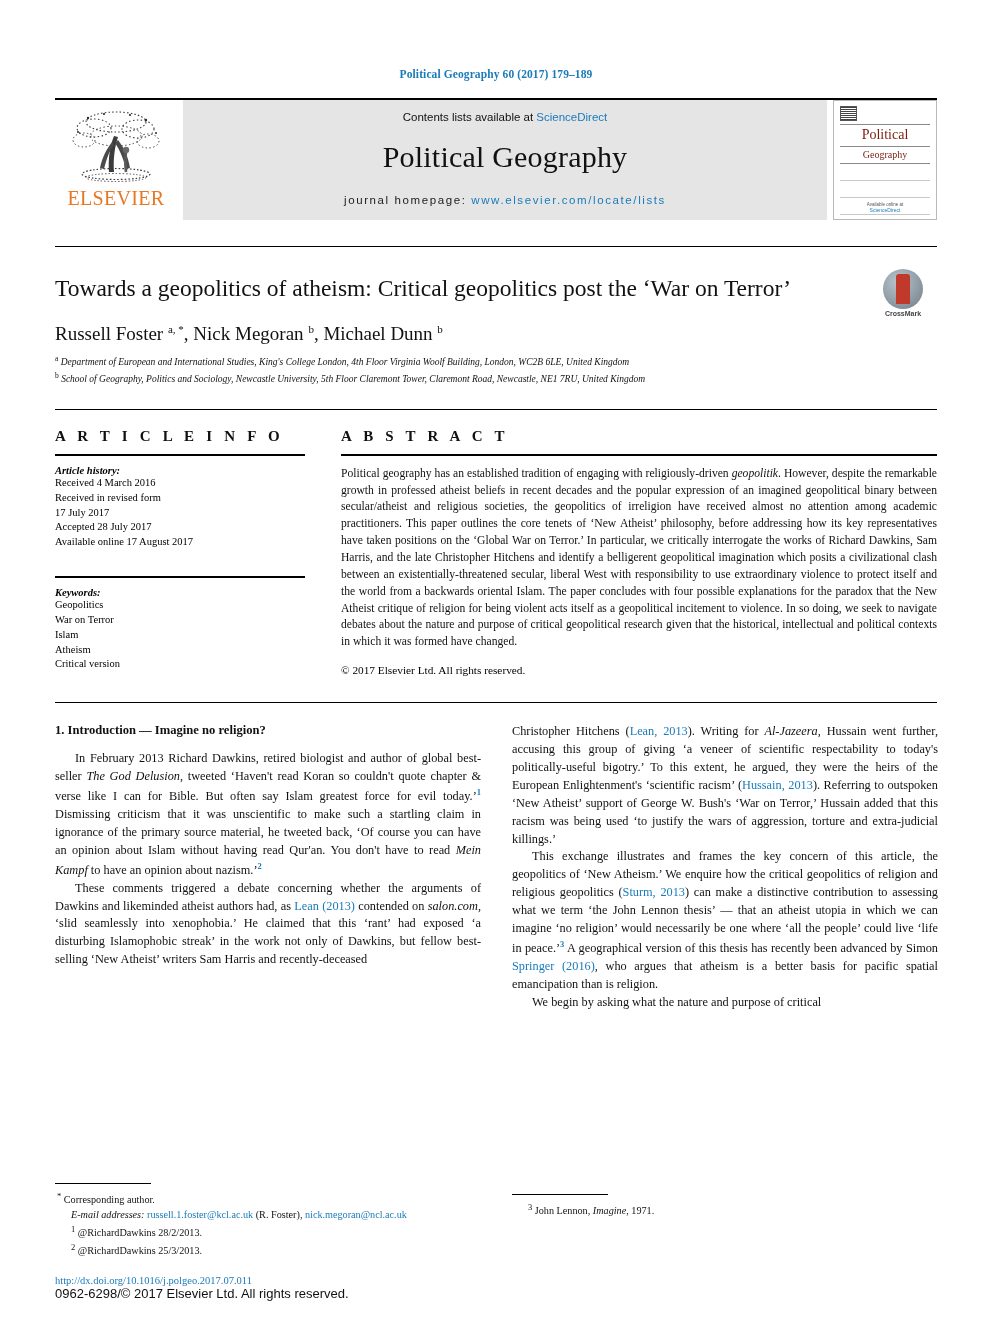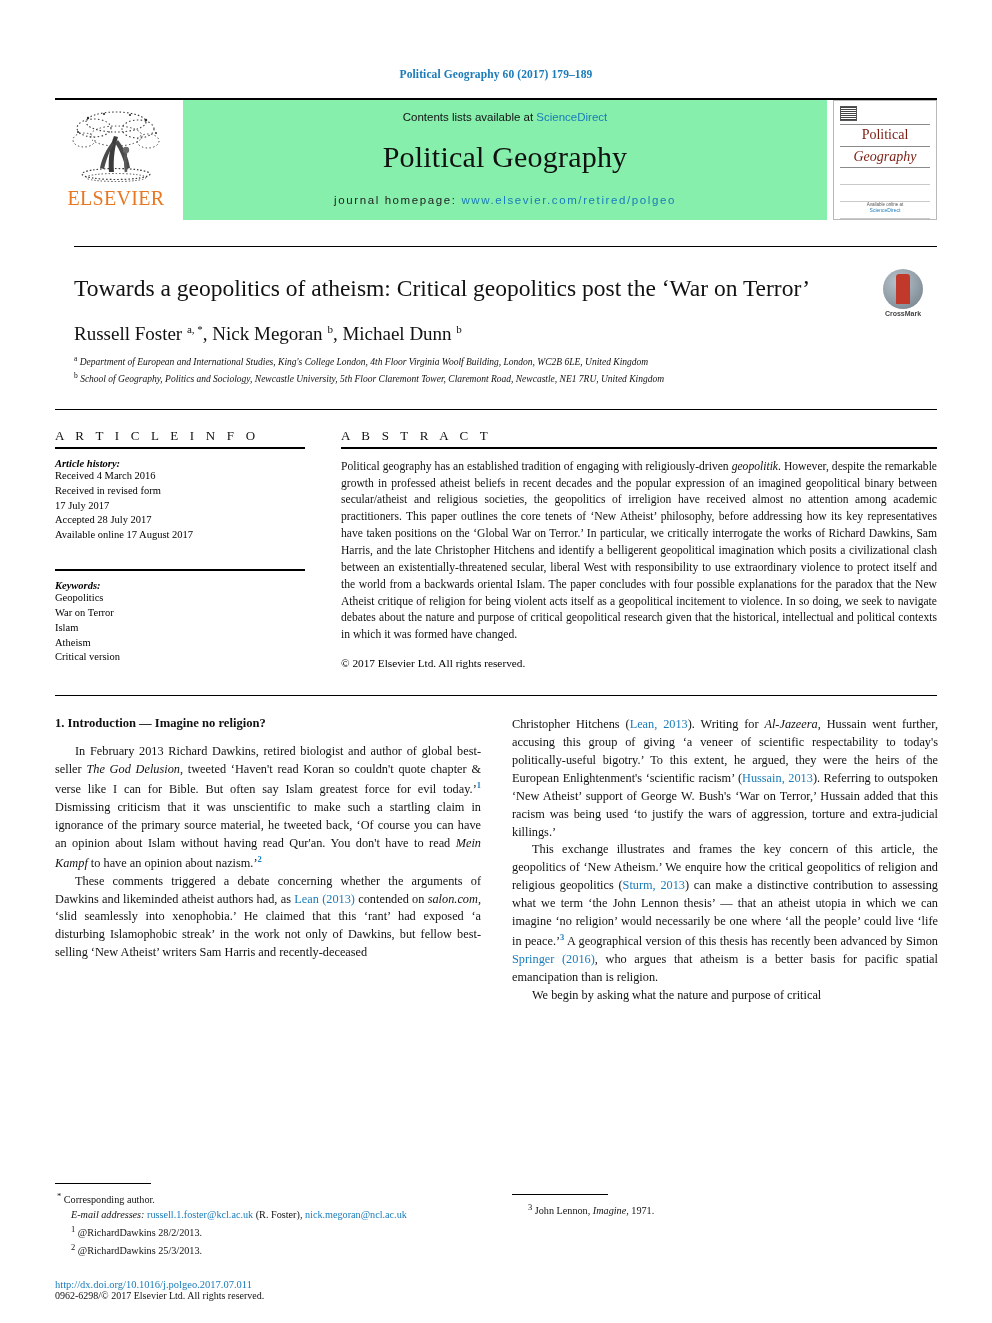--- a/index.html
+++ b/index.html
@@ -57,21 +57,21 @@
   .elsevier-word {
     font-family: "Liberation Serif", serif;
     color: #E87722;
     font-size: 20px;
     letter-spacing: .3px;
     margin-top: 1px;
     font-weight: normal;
   }
   .journal-band {
     flex: 1 1 auto;
-    background: #86efac;
+    background: #e5e5e5;
     margin-left: 6px;
     margin-right: 6px;
     position: relative;
     text-align: center;
     padding-top: 11px;
     box-sizing: border-box;
   }
   .contents-line {
     font-family: "Liberation Sans", sans-serif;
     font-size: 11.5px;
@@ -111,31 +111,31 @@
     border:1px solid #555;
     margin-bottom: 2px;
   }
   .cover-t1, .cover-t2 {
     font-family: "Liberation Serif", serif;
     color:#7b1c10;
     font-size: 14px;
     text-align:center;
     line-height: 1.05;
   }
-  .cover-t2 { font-size: 14px; font-style: italic; }
+  .cover-t2 { font-size: 10px; }
   .cover-bottom {
     position:absolute; bottom:6px; left:0; right:0;
     text-align:center; font-size:4.5px; color:#555;
     font-family:"Liberation Sans",sans-serif;
   }
   .cover-sd { color:#1a7bb9; font-size:5px; }
 
   
   .title-block {
-    margin: 26px 55px 0 74px;
+    margin: 26px 55px 0 55px;
     border-top: 1px solid #000;
     padding-top: 26px;
     position: relative;
   }
   .art-title {
     font-family: "Liberation Serif", serif;
     font-size: 23.5px;
     line-height: 1.28;
     width: 755px;
     color:#111;
@@ -188,25 +188,25 @@
     margin: 22px 55px 0 55px;
     border-top: 1px solid #000;
     padding-top: 18px;
     display: flex;
     position: relative;
   }
   .col-info { width: 250px; flex: 0 0 250px; }
   .col-abs { flex: 1 1 auto; margin-left: 36px; }
   .sec-head {
     font-family:"Liberation Serif",serif;
-    font-size: 13px;
-    font-weight: normal;
+    font-size: 15px;
+    font-weight: bold;
     letter-spacing: 4.2px;
     color:#111;
-    margin-bottom: 3px;
+    margin-bottom: 9px;
   }
   .rule-1 { height: 1.5px; background:#000; margin-bottom: 9px; }
   .hist-label {
     font-style: italic; font-weight:bold; font-size:10.5px;
     font-family:"Liberation Serif",serif;
   }
   .hist-line, .kw-line {
     font-size: 10.5px; line-height: 1.42;
     font-family:"Liberation Serif",serif;
   }
@@ -267,21 +267,21 @@
   .foot-line {
     font-family:"Liberation Serif",serif;
     font-size: 10.2px; line-height: 1.45; color:#111;
   }
   .foot-line i { font-style: italic; }
   .foot-indent { padding-left: 14px; text-indent: -14px; }
   .doi-block {
     position:absolute; left: 55px; bottom: 22px;
   }
   .doi-line { font-size: 10.5px; color:#1a7bb9; font-family:"Liberation Serif",serif; }
-  .issn-line { font-size: 10px; font-family:Liberation Serif, serif; color:#111; }
+  .issn-line { font-size: 13px; font-family:Liberation Sans, sans-serif; color:#111; }
 </style>
 </head>
 <body>
 
 <div class="page">
 
   <div class="running-head">Political Geography 60 (2017) 179–189</div>
 
   <div class="masthead">
 
@@ -311,21 +311,21 @@
       </svg>
       <div class="elsevier-word">ELSEVIER</div>
     </div>
 
     <div class="journal-band">
       <div class="contents-line">
         <span>Contents lists available at </span><span class="sd">ScienceDirect</span>
       </div>
       <div class="journal-title-big">Political Geography</div>
       <div class="homepage-line">
-        <span>journal homepage: </span><span class="url">www.elsevier.com/retired/polgeo</span>
+        <span>journal homepage: </span><span class="url">www.elsevier.com/locate/lists</span>
       </div>
     </div>
 
     <div class="cover-thumb">
       <div class="cover-sq"></div>
       <div class="cover-rule"></div>
       <div class="cover-t1">Political</div>
       <div class="cover-rule"></div>
       <div class="cover-t2">Geography</div>
       <div class="cover-rule"></div>

